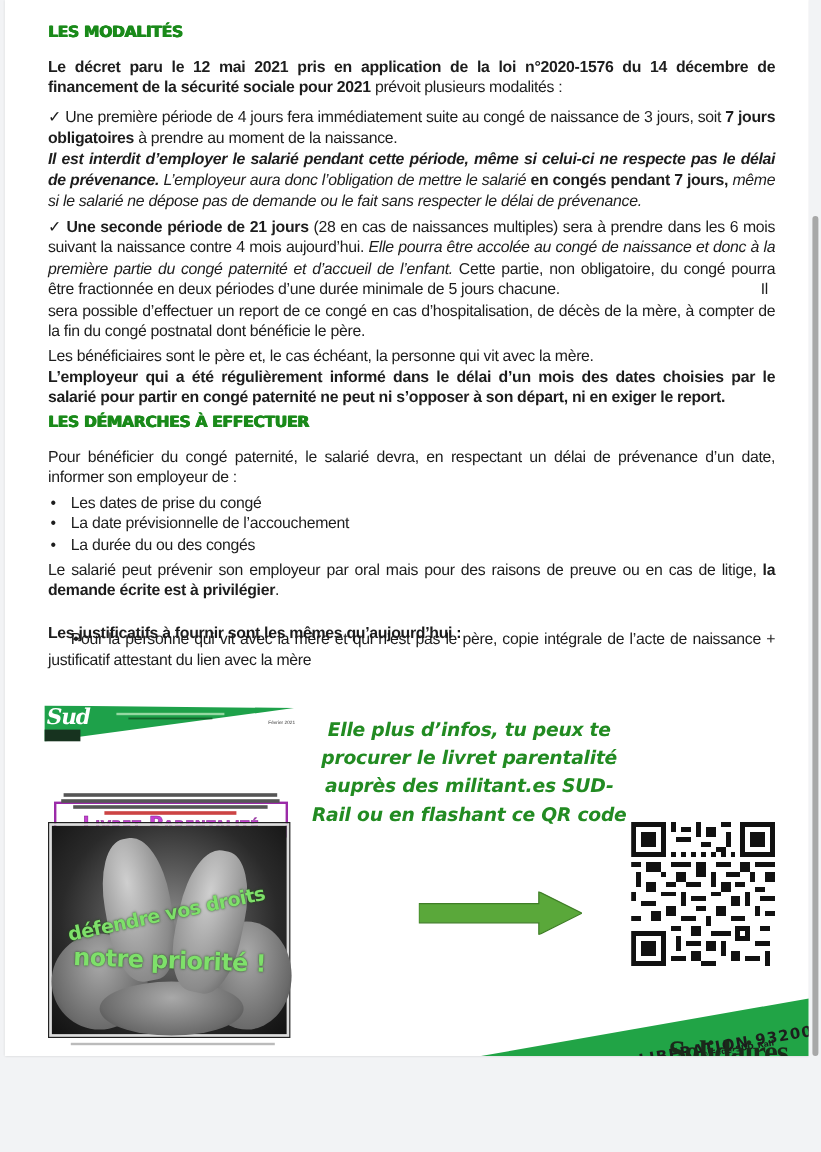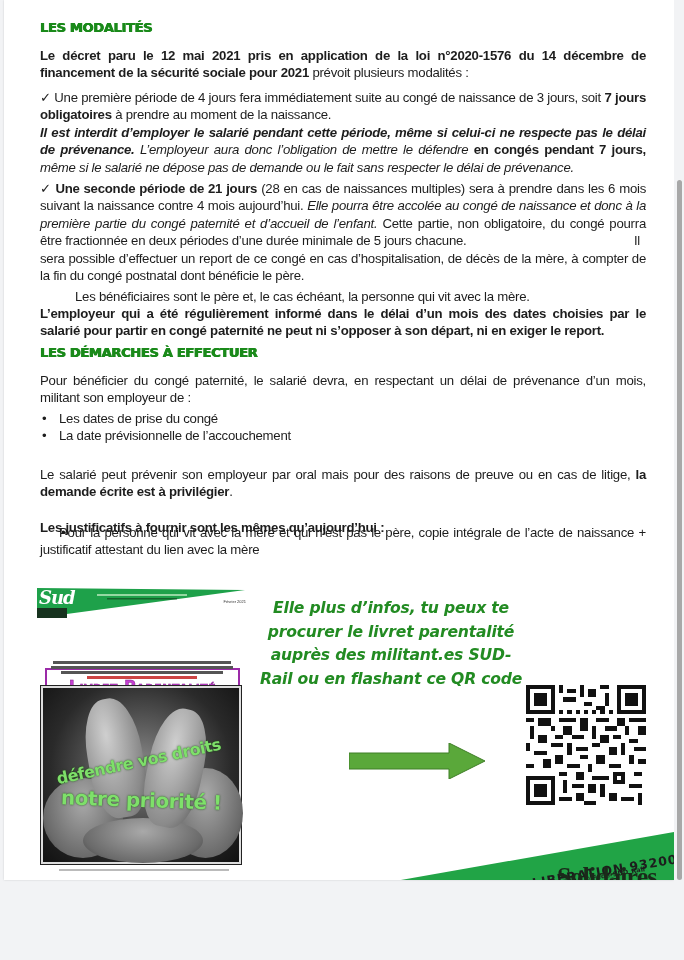--- a/index.html
+++ b/index.html
@@ -79,39 +79,40 @@
 
     <p class="txt" style="top:47px;">
       <b>Le décret paru le 12 mai 2021 pris en application de la loi n°2020-1576 du 14 décembre de financement de la sécurité sociale pour 2021</b><span> prévoit plusieurs modalités :</span>
     </p>
 
     <p class="txt" style="top:89px;">
       <span>✓</span><span> Une première période de 4 jours fera immédiatement suite au congé de naissance de 3 jours, soit </span><b>7 jours obligatoires</b><span> à prendre au moment de la naissance.</span>
     </p>
 
     <p class="txt" style="top:124px;">
-      <b><i>Il est interdit d’employer le salarié pendant cette période, même si celui-ci ne respecte pas le délai de prévenance.</i></b><i> L’employeur aura donc l’obligation de mettre le défendre </i><b>en congés pendant 7 jours,</b><i> même si le salarié ne dépose pas de demande ou le fait sans respecter le délai de prévenance.</i>
+      <b><i>Il est interdit d’employer le salarié pendant cette période, même si celui-ci ne respecte pas le délai de prévenance.</i></b><i> L’employeur aura donc l’obligation de mettre le salarié </i><b>en congés pendant 7 jours,</b><i> même si le salarié ne dépose pas de demande ou le fait sans respecter le délai de prévenance.</i>
     </p>
 
     <p class="txt" style="top:180px;">
       <span>✓</span><b> Une seconde période de 21 jours</b><span> (28 en cas de naissances multiples) sera à prendre dans les 6 mois suivant la naissance contre 4 mois aujourd’hui. </span><i>Elle pourra être accolée au congé de naissance et donc à la première partie du congé paternité et d’accueil de l’enfant.</i><span> Cette partie, non obligatoire, du congé pourra être fractionnée en deux périodes d’une durée minimale de 5 jours chacune.</span>
     </p>
     <span style="position:absolute; left:600px; top:232px; font-size:13px;">Il</span>
     <p class="txt" style="top:250px;">sera possible d’effectuer un report de ce congé en cas d’hospitalisation, de décès de la mère, à compter de la fin du congé postnatal dont bénéficie le père.</p>
 
-    <p class="txt" style="top:288px;margin-left:35px;">Les bénéficiaires sont le père et, le cas échéant, la personne qui vit avec la mère.</p>
+    <p class="txt" style="top:288px;">Les bénéficiaires sont le père et, le cas échéant, la personne qui vit avec la mère.</p>
     <p class="txt b" style="top:305px;">L’employeur qui a été régulièrement informé dans le délai d’un mois des dates choisies par le salarié pour partir en congé paternité ne peut ni s’opposer à son départ, ni en exiger le report.</p>
 
     <div class="section-heading h2">LES DÉMARCHES À EFFECTUER</div>
 
-    <p class="txt" style="top:372px;">Pour bénéficier du congé paternité, le salarié devra, en respectant un délai de prévenance d’un mois, militant son employeur de :</p>
+    <p class="txt" style="top:372px;">Pour bénéficier du congé paternité, le salarié devra, en respectant un délai de prévenance d’un date, informer son employeur de :</p>
 
     <ul class="bul txt" style="top:410px;">
       <li>Les dates de prise du congé</li>
       <li>La date prévisionnelle de l’accouchement</li>
+      <li>La durée du ou des congés</li>
     </ul>
 
     <p class="txt" style="top:466px;">
       <span>Le salarié peut prévenir son employeur par oral mais pour des raisons de preuve ou en cas de litige, </span><b>la demande écrite est à privilégier</b><span>.</span>
     </p>
 
     <p class="txt b" style="top:506px;margin-top:13px;">Les justificatifs à fournir sont les mêmes qu’aujourd’hui  :</p>
     <ul class="bul txt" style="top:524px;">
       <li style="padding-left:0; text-indent:19px;">Pour la personne qui vit avec la mère et qui n’est pas le père, copie intégrale de l’acte de naissance + justificatif attestant du lien avec la mère</li>
     </ul>

